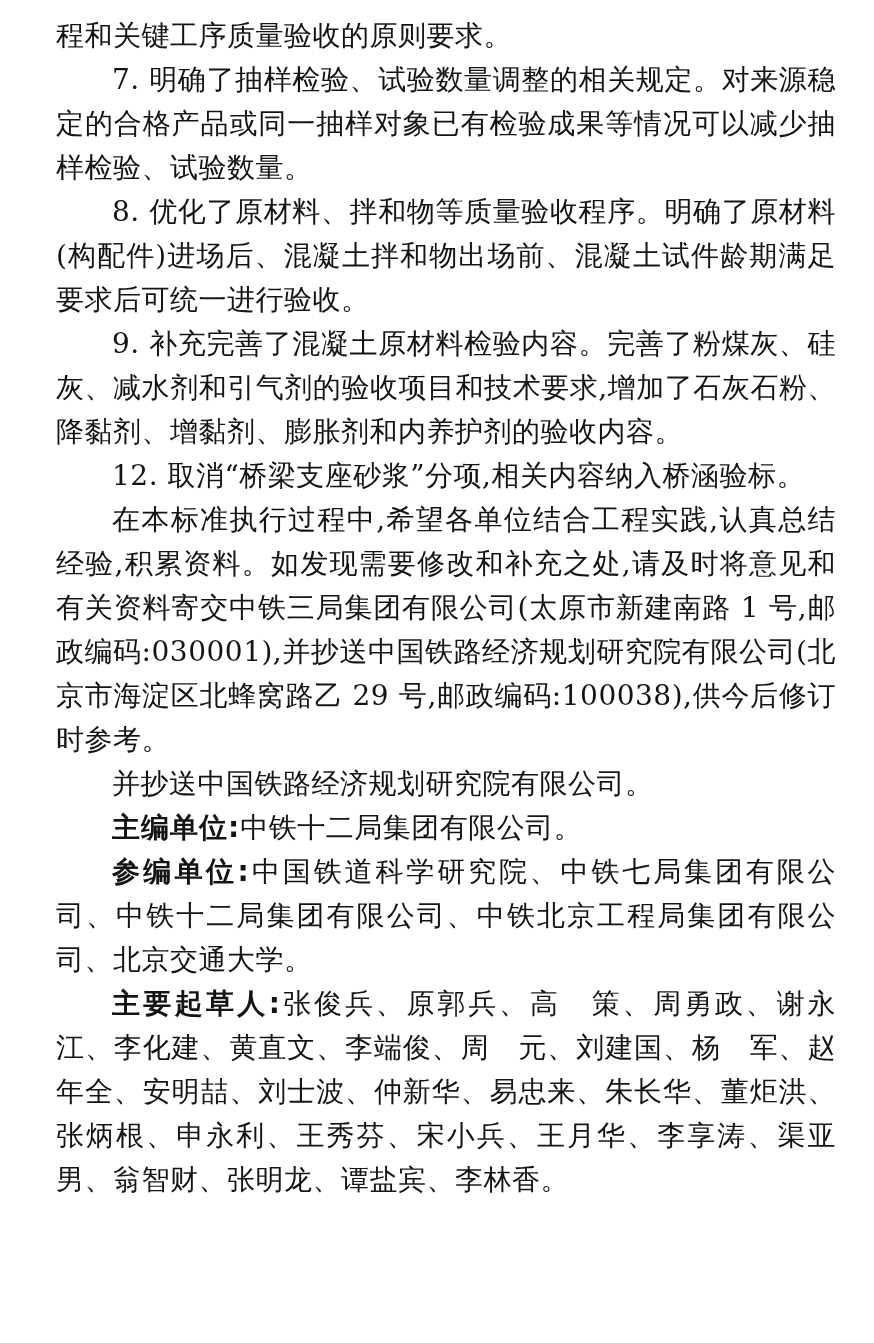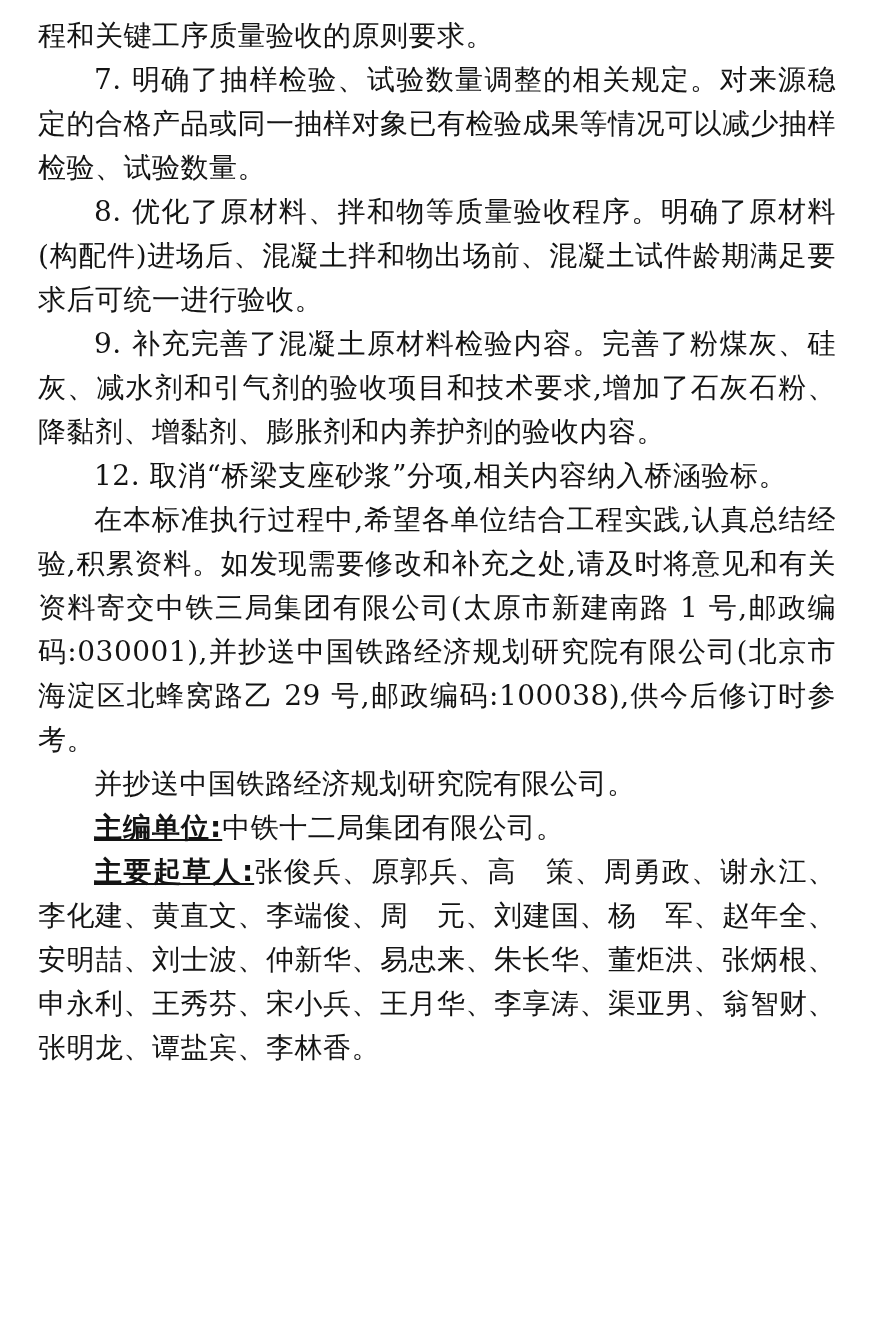--- a/index.html
+++ b/index.html
@@ -11,38 +11,37 @@
     width: 874px;
     height: 1343px;
     overflow: hidden;
     color: #141414;
     font-family: "DejaVu Serif", "Liberation Serif", serif;
   }
   .page {
     box-sizing: border-box;
     width: 874px;
     height: 1343px;
-    padding: 14px 38px 0 38px;
+    padding: 14px 38px 0 56px;
   }
   .text-block .para {
     margin: 0;
     font-size: 28px;
     line-height: 44px;
     text-align: justify;
     text-justify: inter-character;
     letter-spacing: 0.5px;
   }
   .para.indent {
     text-indent: 2em;
   }
   .para-label {
     font-family: "DejaVu Sans", "Liberation Sans", sans-serif;
     font-weight: bold;
     letter-spacing: 1px;
-    text-decoration: underline;
   }
 </style>
 </head>
 <body>
 
 <div class="page">
   <div class="text-block" id="paragraphs">
   <p class="para"><span class="para-text">程和关键工序质量验收的原则要求。</span></p>
 
   <p class="para indent"><span class="para-text">7. 明确了抽样检验、试验数量调整的相关规定。对来源稳定的合格产品或同一抽样对象已有检验成果等情况可以减少抽样检验、试验数量。</span></p>
@@ -54,17 +53,18 @@
 
 
   <p class="para indent"><span class="para-text">12. 取消“桥梁支座砂浆”分项,相关内容纳入桥涵验标。</span></p>
 
   <p class="para indent"><span class="para-text">在本标准执行过程中,希望各单位结合工程实践,认真总结经验,积累资料。如发现需要修改和补充之处,请及时将意见和有关资料寄交中铁三局集团有限公司(太原市新建南路 1 号,邮政编码:030001),并抄送中国铁路经济规划研究院有限公司(北京市海淀区北蜂窝路乙 29 号,邮政编码:100038),供今后修订时参考。</span></p>
 
   <p class="para indent"><span class="para-text">并抄送中国铁路经济规划研究院有限公司。</span></p>
 
   <p class="para indent"><b class="para-label">主编单位:</b><span class="para-text">中铁十二局集团有限公司。</span></p>
 
+  <p class="para indent"><b class="para-label">参编单位:</b><span class="para-text">中国铁道科学研究院、中铁七局集团有限公司、中铁十二局集团有限公司、中铁北京工程局集团有限公司、北京交通大学。</span></p>
 
   <p class="para indent"><b class="para-label">主要起草人:</b><span class="para-text">张俊兵、原郭兵、高　策、周勇政、谢永江、李化建、黄直文、李端俊、周　元、刘建国、杨　军、赵年全、安明喆、刘士波、仲新华、易忠来、朱长华、董炬洪、张炳根、申永利、王秀芬、宋小兵、王月华、李享涛、渠亚男、翁智财、张明龙、谭盐宾、李林香。</span></p>
 </div>
 
 </div>
 
 </body></html>

